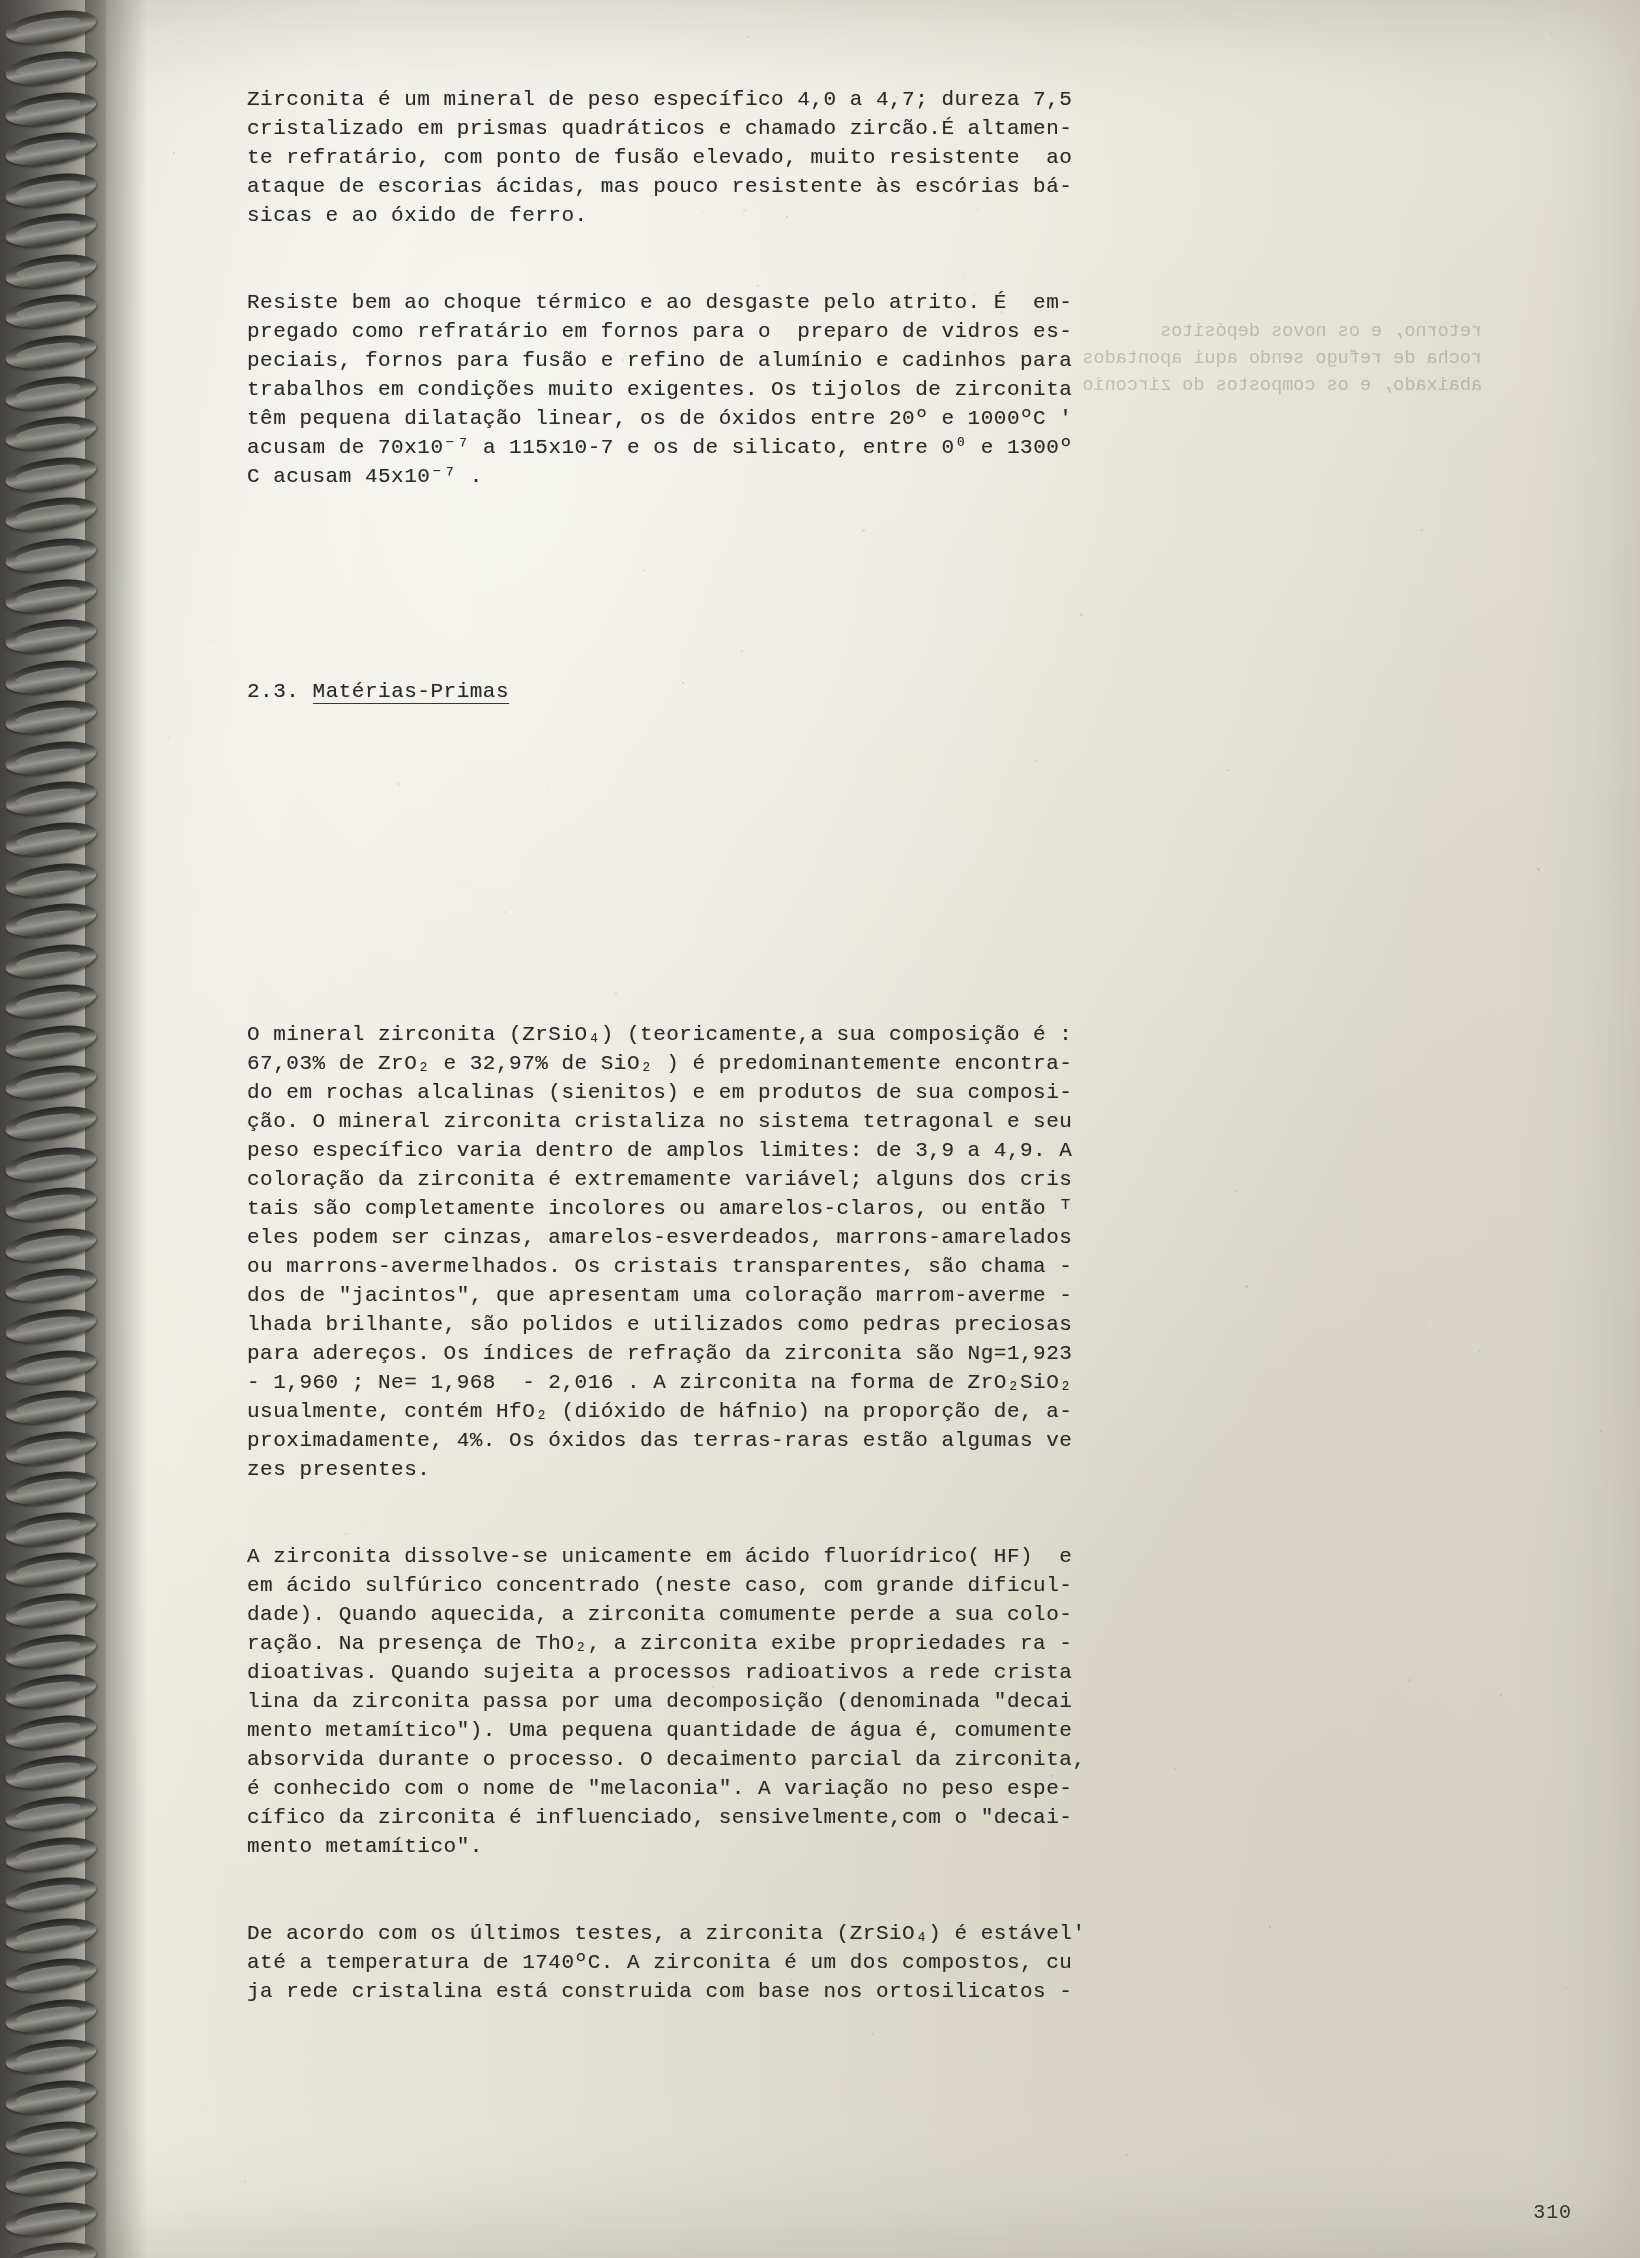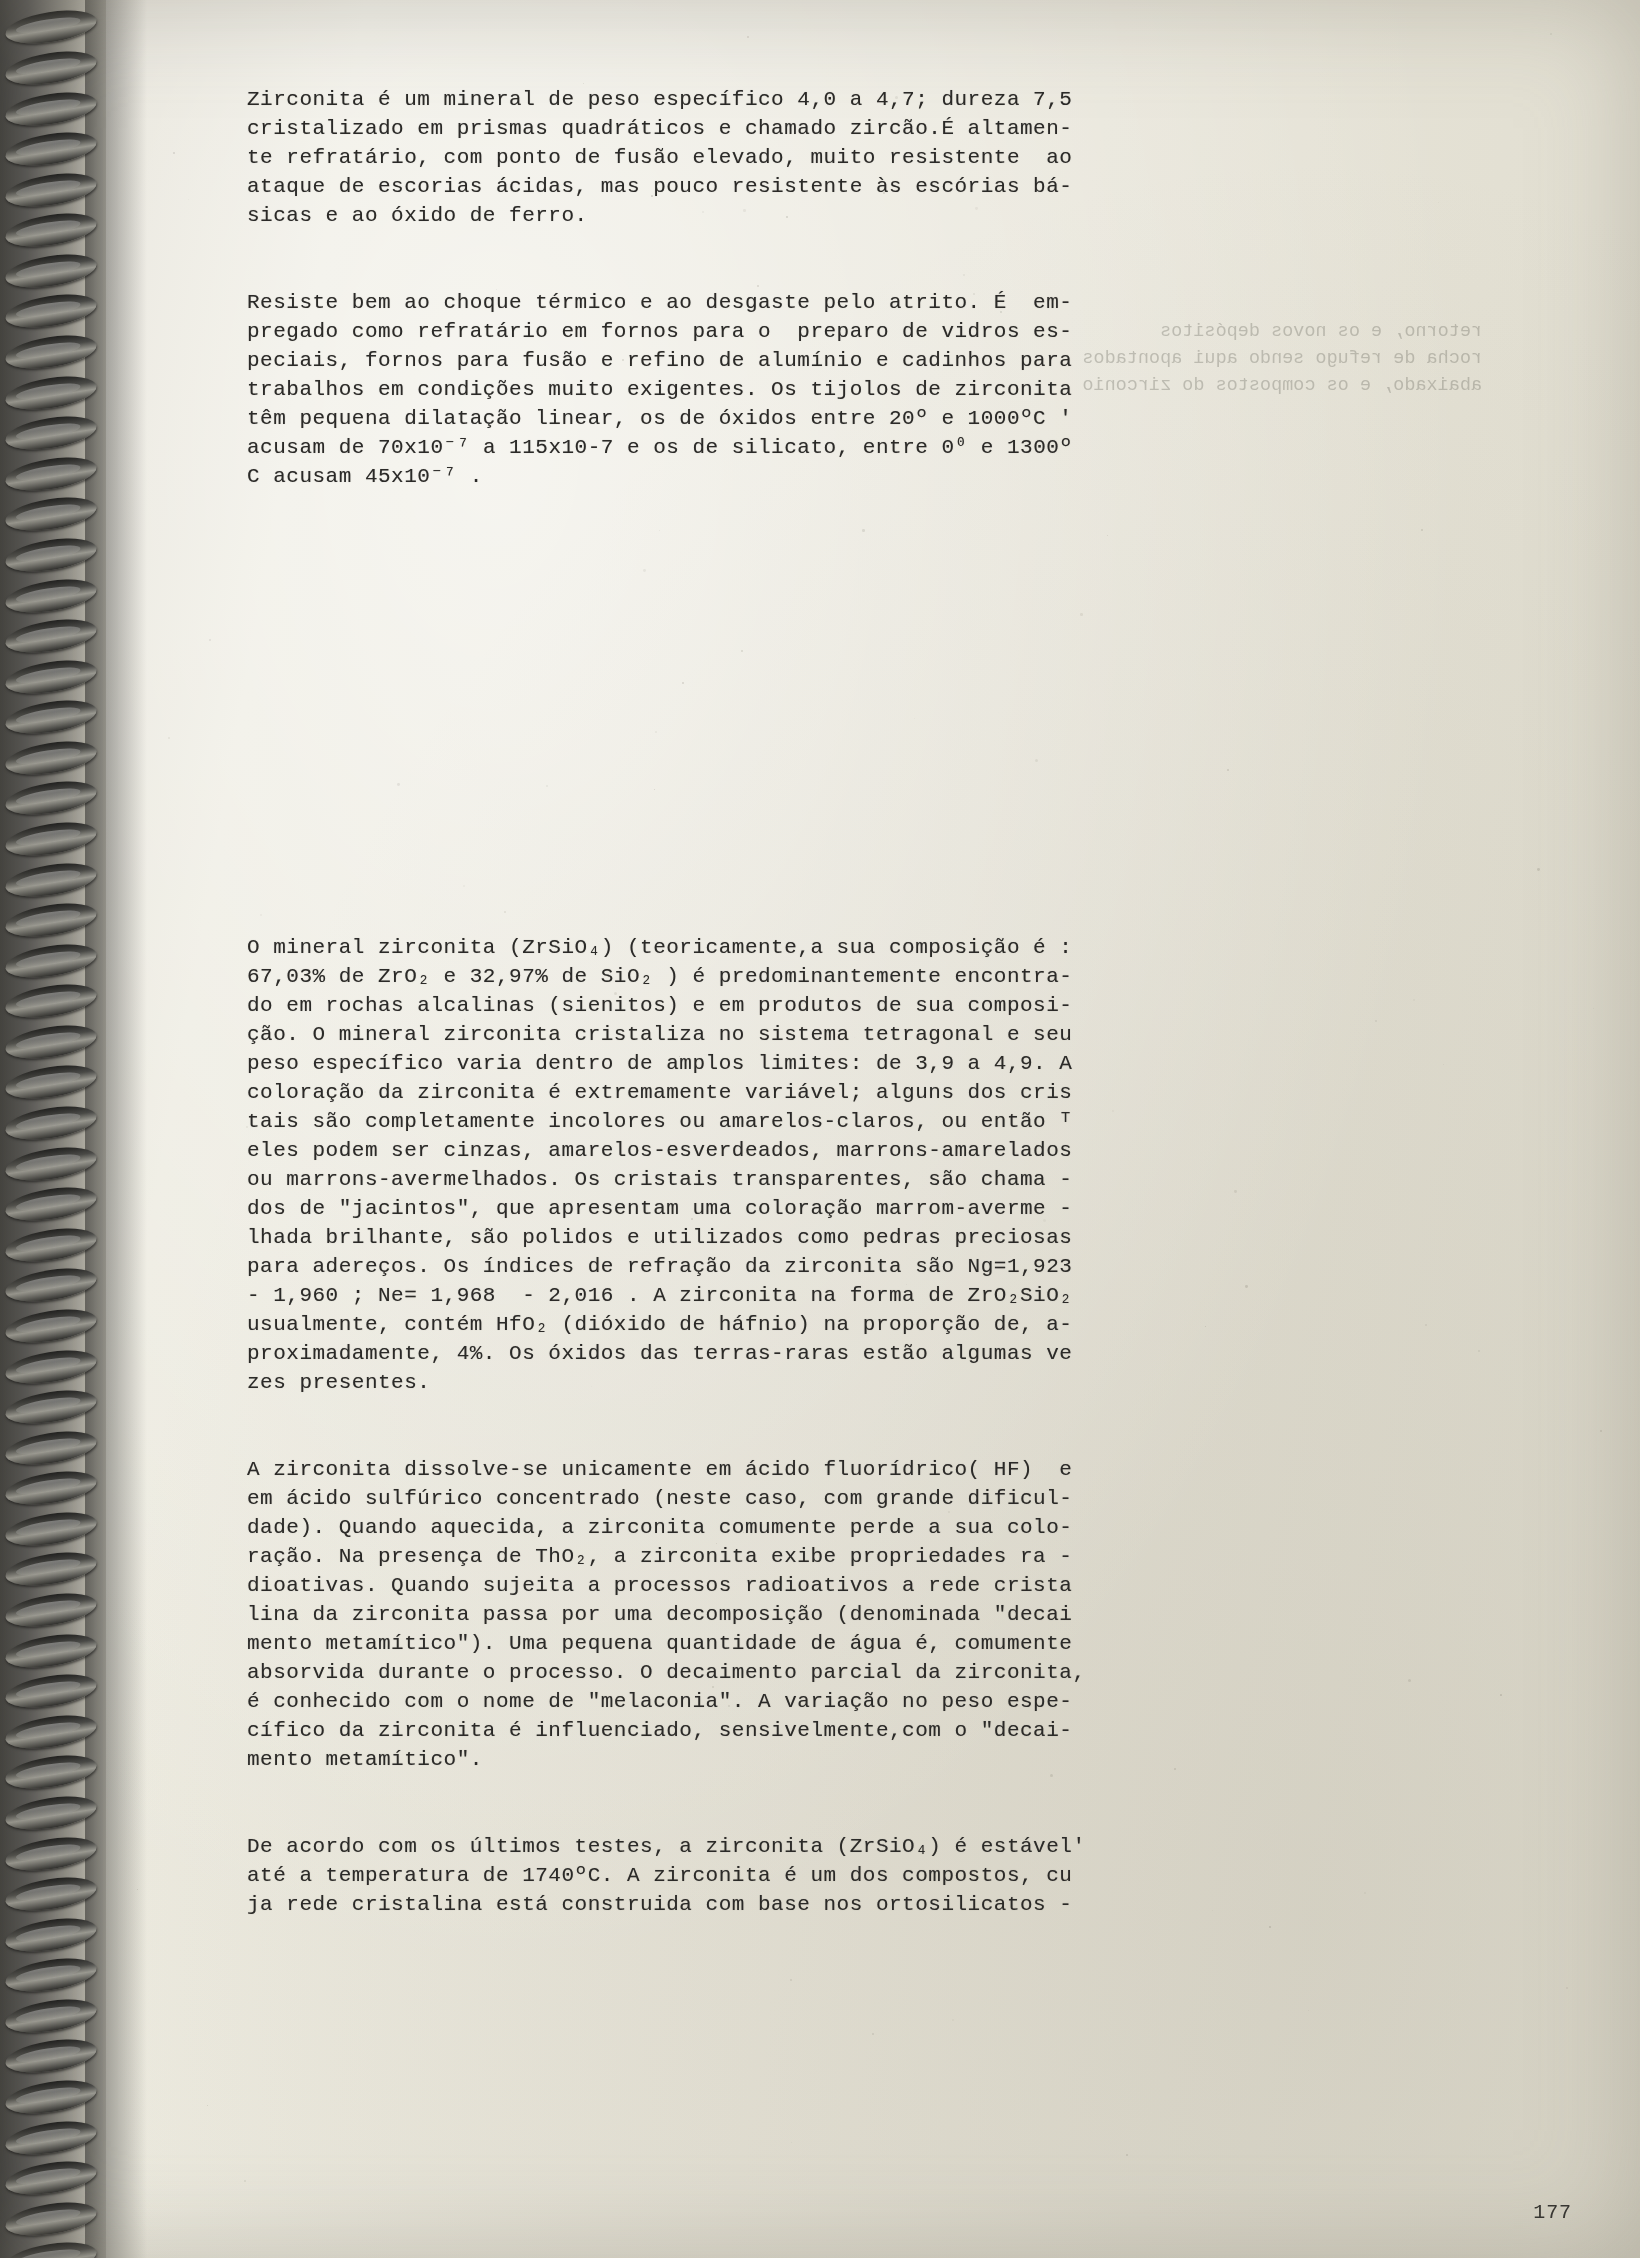--- a/index.html
+++ b/index.html
@@ -213,20 +213,21 @@
 sicas e ao óxido de ferro.</div>
       <div class="para">Resiste bem ao choque térmico e ao desgaste pelo atrito. É  em-
 pregado como refratário em fornos para o  preparo de vidros es-
 peciais, fornos para fusão e refino de alumínio e cadinhos para
 trabalhos em condições muito exigentes. Os tijolos de zirconita
 têm pequena dilatação linear, os de óxidos entre 20º e 1000ºC '
 acusam de 70x10⁻⁷ a 115x10-7 e os de silicato, entre 0⁰ e 1300º
 C acusam 45x10⁻⁷ .</div>
 
       <div class="gap-md"></div>
+      <div class="heading"><span>2.3.</span> <span class="ul">Matérias-Primas</span></div>
 
       <div class="gap-md"></div>
 
       <div class="gap-md"></div>
       <div class="para">O mineral zirconita (ZrSiO₄) (teoricamente,a sua composição é :
 67,03% de ZrO₂ e 32,97% de SiO₂ ) é predominantemente encontra-
 do em rochas alcalinas (sienitos) e em produtos de sua composi-
 ção. O mineral zirconita cristaliza no sistema tetragonal e seu
 peso específico varia dentro de amplos limites: de 3,9 a 4,9. A
 coloração da zirconita é extremamente variável; alguns dos cris
@@ -255,21 +256,21 @@
 até a temperatura de 1740ºC. A zirconita é um dos compostos, cu
 ja rede cristalina está construida com base nos ortosilicatos -</div>
 
       <div class="gap-sm"></div>
       
       
       
       
     </div>
 
-    <div class="page-number">177</div>
+    <div class="page-number">310</div>
   </div>
 
   <div class="edge-shadow"></div>
 <div class="speck" style="width: 2px; height: 2px; left: 963px; top: 274px; opacity: 0.27;"></div>
     <div class="speck" style="width: 1.9px; height: 1.9px; left: 883px; top: 192px; opacity: 0.59;"></div>
     <div class="speck" style="width: 2.2px; height: 2.2px; left: 741px; top: 650px; opacity: 0.54;"></div>
     <div class="speck" style="width: 2.4px; height: 2.4px; left: 246px; top: 1126px; opacity: 0.27;"></div>
     <div class="speck" style="width: 2.4px; height: 2.4px; left: 366px; top: 1264px; opacity: 0.39;"></div>
     <div class="speck" style="width: 1.3px; height: 1.3px; left: 207px; top: 2105px; opacity: 0.63;"></div>
     <div class="speck" style="width: 1.2px; height: 1.2px; left: 791px; top: 2142px; opacity: 0.24;"></div>

